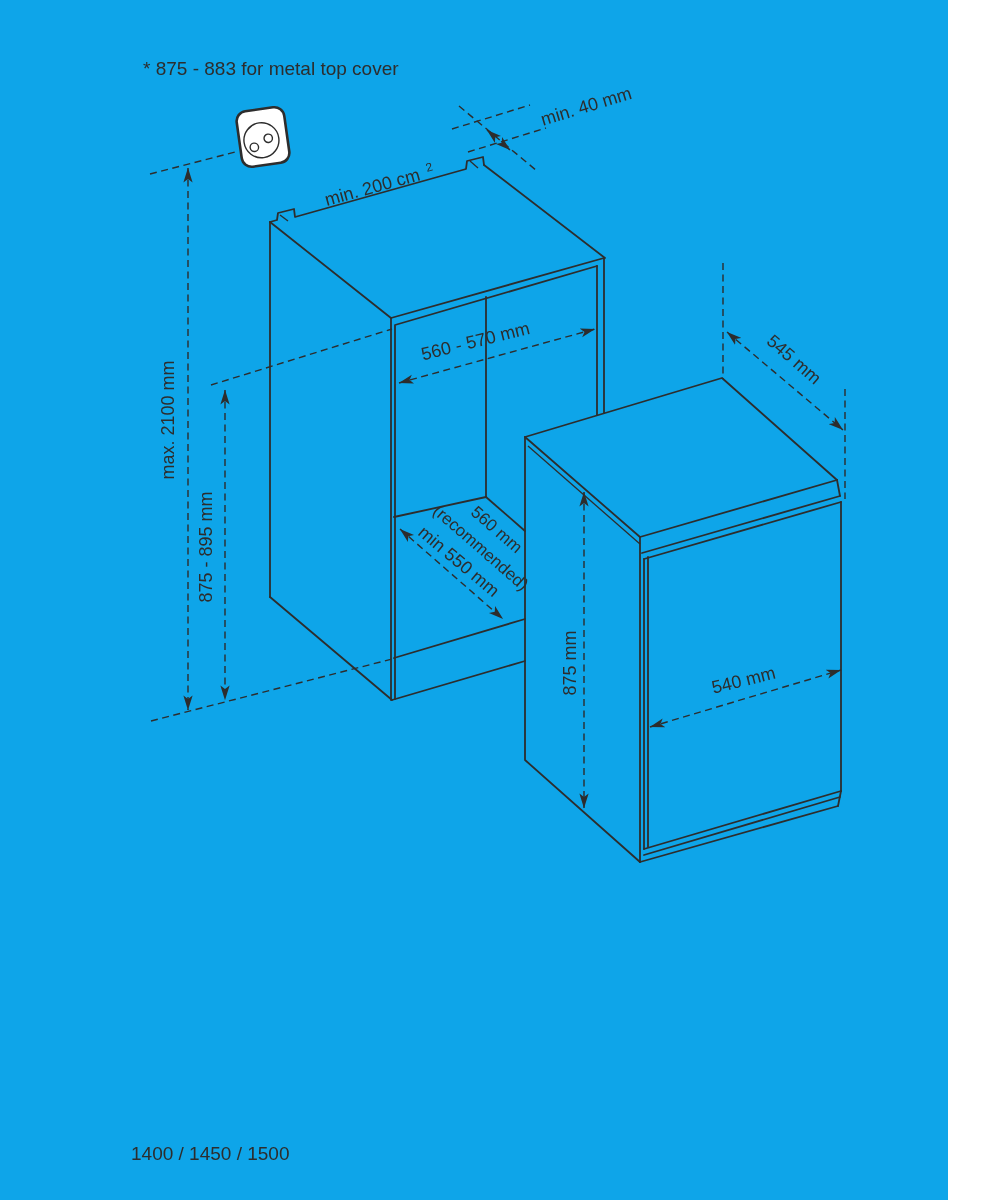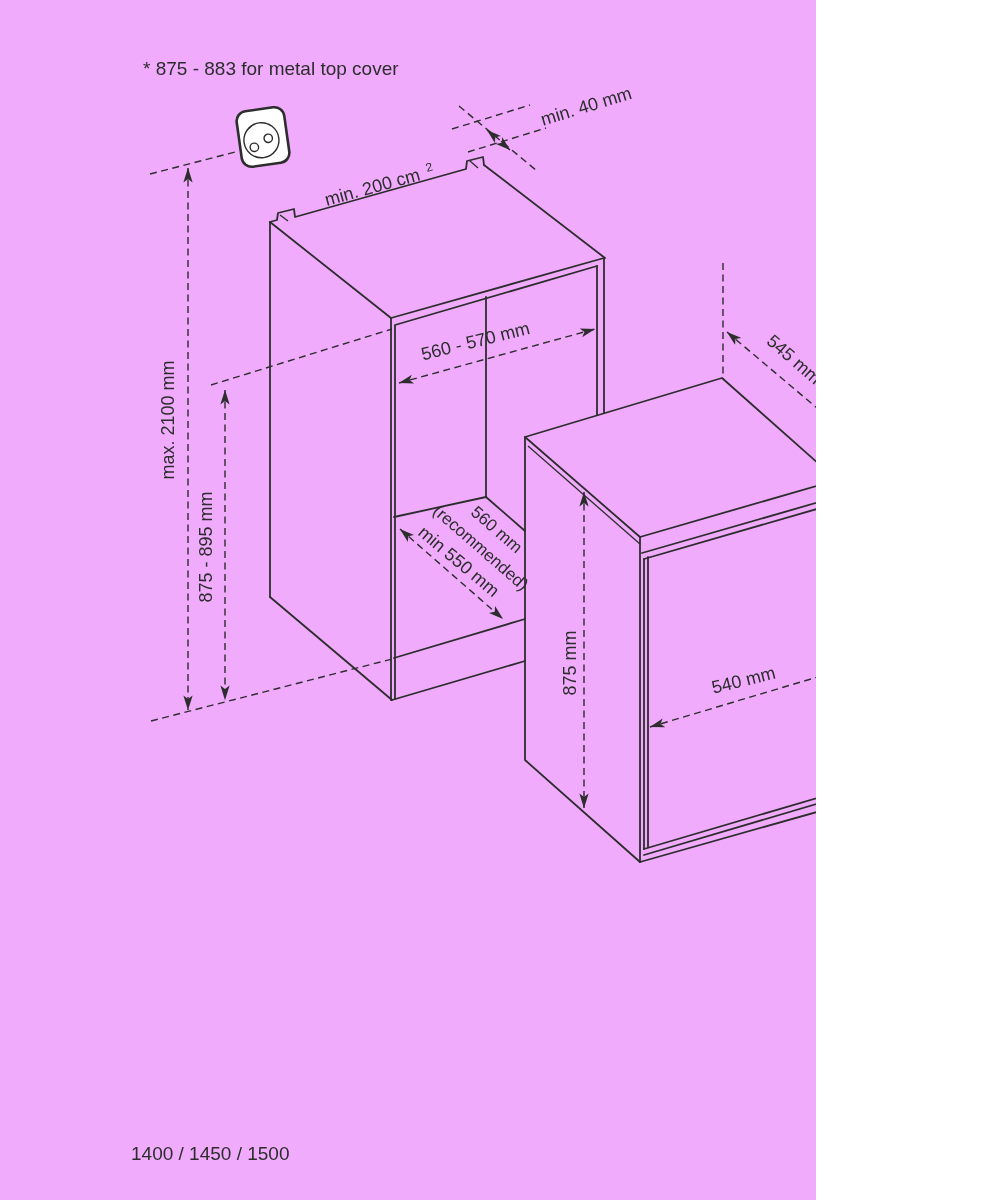--- a/index.html
+++ b/index.html
@@ -1,16 +1,16 @@
 <!DOCTYPE html>
 <html><head>
 <meta charset="utf-8">
 <style>
   html,body{margin:0;padding:0;background:#ffffff;}
-  .stage{position:relative;width:816px;height:1200px;background:#f0abfc;overflow:hidden;}
+  .stage{position:relative;width:948px;height:1200px;background:#0ea5e9;overflow:hidden;}
   svg{display:block;}
   .obj{stroke:#2d2d2d;stroke-width:1.8;fill:none;stroke-linejoin:round;stroke-linecap:round;}
   .obj-thin{stroke:#2d2d2d;stroke-width:1.3;fill:none;stroke-linejoin:round;}
   .dim{stroke:#2d2d2d;stroke-width:1.4;fill:none;stroke-dasharray:7 4.5;stroke-linecap:butt;}
   .dim-solid{stroke:#2d2d2d;stroke-width:1.4;fill:none;}
   .socket-outer{stroke:#2d2d2d;stroke-width:2.6;fill:#ffffff;}
   .socket-inner{stroke:#2d2d2d;stroke-width:1.4;fill:none;}
   .lbl{font-family:"Liberation Sans",sans-serif;font-size:18px;fill:#2d2d2d;}
   .lbl-sm{font-family:"Liberation Sans",sans-serif;font-size:17px;fill:#2d2d2d;}
   .lbl-sup{font-family:"Liberation Sans",sans-serif;font-size:12px;fill:#2d2d2d;}

